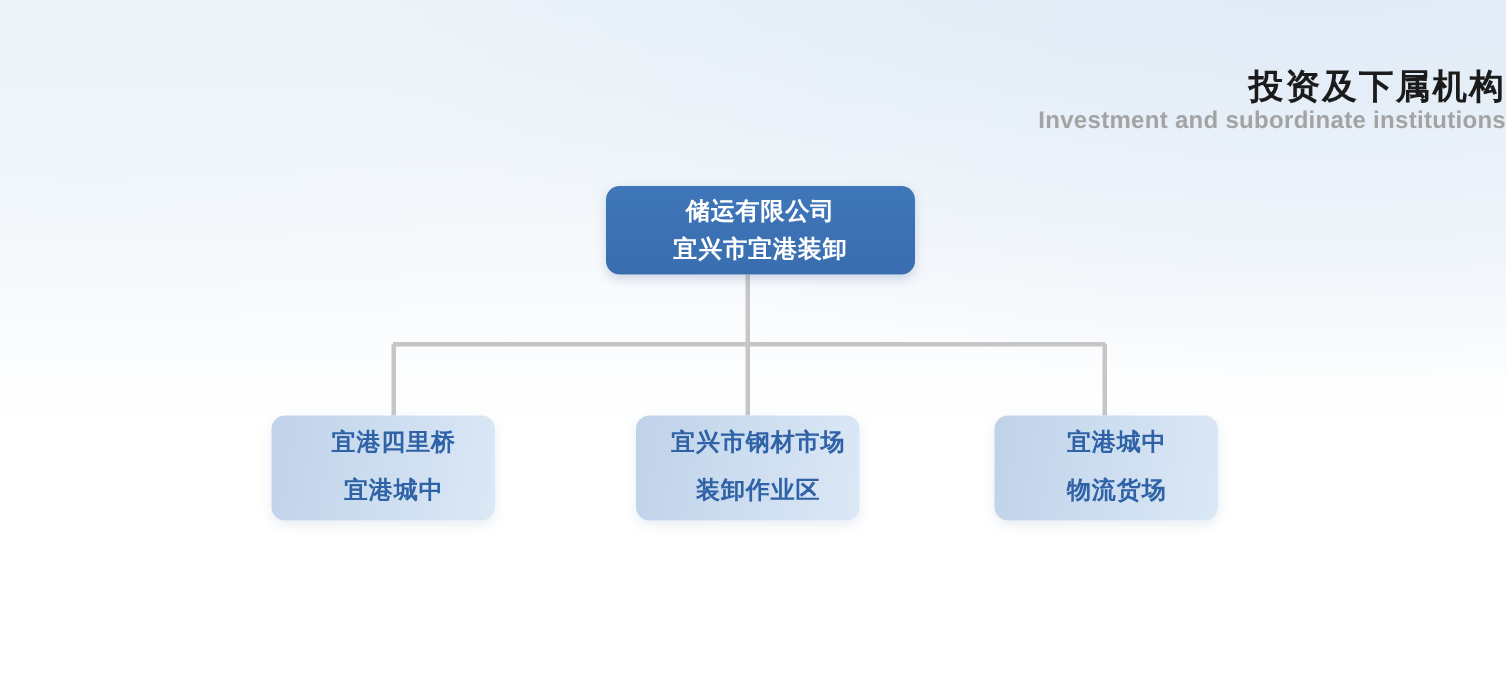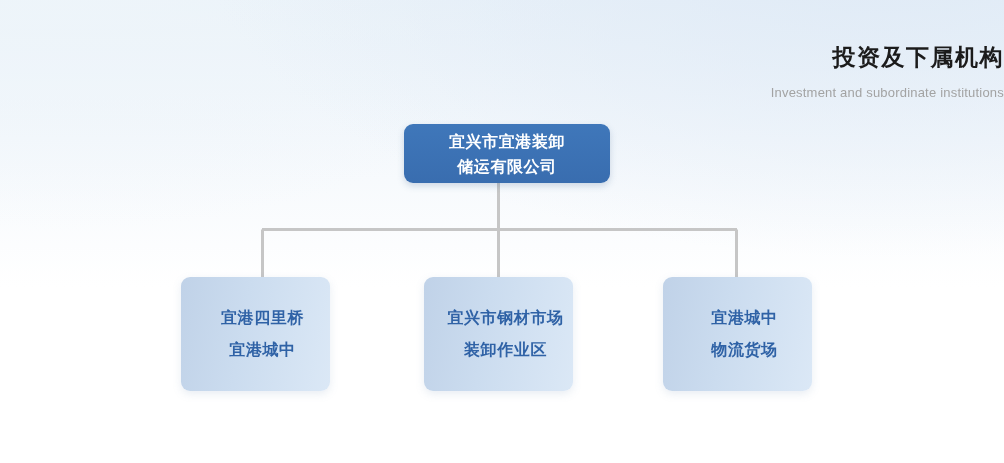--- a/index.html
+++ b/index.html
@@ -35,26 +35,26 @@
     text-align: right;
   }
   .heading-title {
     font-size: 23px;
     font-weight: bold;
     color: #1b1b1b;
     letter-spacing: 1.5px;
     line-height: 30px;
   }
   .heading-subtitle {
-    margin-top: 12px;
-    font-size: 13px;
+    margin-top: 0;
+    font-size: 16px;
     color: #a3a3a3;
     letter-spacing: 0.2px;
     line-height: 18px;
-    font-weight: normal;
+    font-weight: bold;
   }
 
   
   .connectors {
     position: absolute;
     left: 0;
     top: 0;
     width: 1004px;
     height: 463px;
     pointer-events: none;
@@ -87,21 +87,21 @@
   .node-root .node-line {
     color: #ffffff;
     font-size: 16px;
     font-weight: bold;
     letter-spacing: 0.6px;
     line-height: 25px;
   }
 
   .node-child {
     top: 277px;
-    height: 114px;
+    height: 70px;
     background: linear-gradient(100deg, #c0d2e8 0%, #cbdcef 42%, #dbe8f6 100%);
     box-shadow: 0 3px 8px rgba(120, 150, 185, 0.17);
     padding-left: 14px;
   }
   .node-child .node-line {
     color: #2f62a6;
     font-size: 16px;
     font-weight: bold;
     letter-spacing: 0.6px;
     line-height: 32px;
@@ -126,22 +126,22 @@
     <line x1="498.5" y1="183" x2="498.5" y2="229.5" stroke="#c6c6c6" stroke-width="3"></line>
 
     <line x1="262" y1="229.5" x2="737" y2="229.5" stroke="#c6c6c6" stroke-width="3"></line>
 
     <line x1="262.5" y1="229.5" x2="262.5" y2="277" stroke="#c6c6c6" stroke-width="3"></line>
     <line x1="498.5" y1="229.5" x2="498.5" y2="277" stroke="#c6c6c6" stroke-width="3"></line>
     <line x1="736.5" y1="229.5" x2="736.5" y2="277" stroke="#c6c6c6" stroke-width="3"></line>
   </svg>
 
   <div class="node node-root">
+    <span class="node-line">储运有限公司</span>
     <span class="node-line">宜兴市宜港装卸</span>
-    <span class="node-line">储运有限公司</span>
   </div>
 
   <div class="node node-child node-child-1">
     <span class="node-line">宜港四里桥</span>
     <span class="node-line">宜港城中</span>
   </div>
 
   <div class="node node-child node-child-2">
     <span class="node-line">宜兴市钢材市场</span>
     <span class="node-line">装卸作业区</span>

